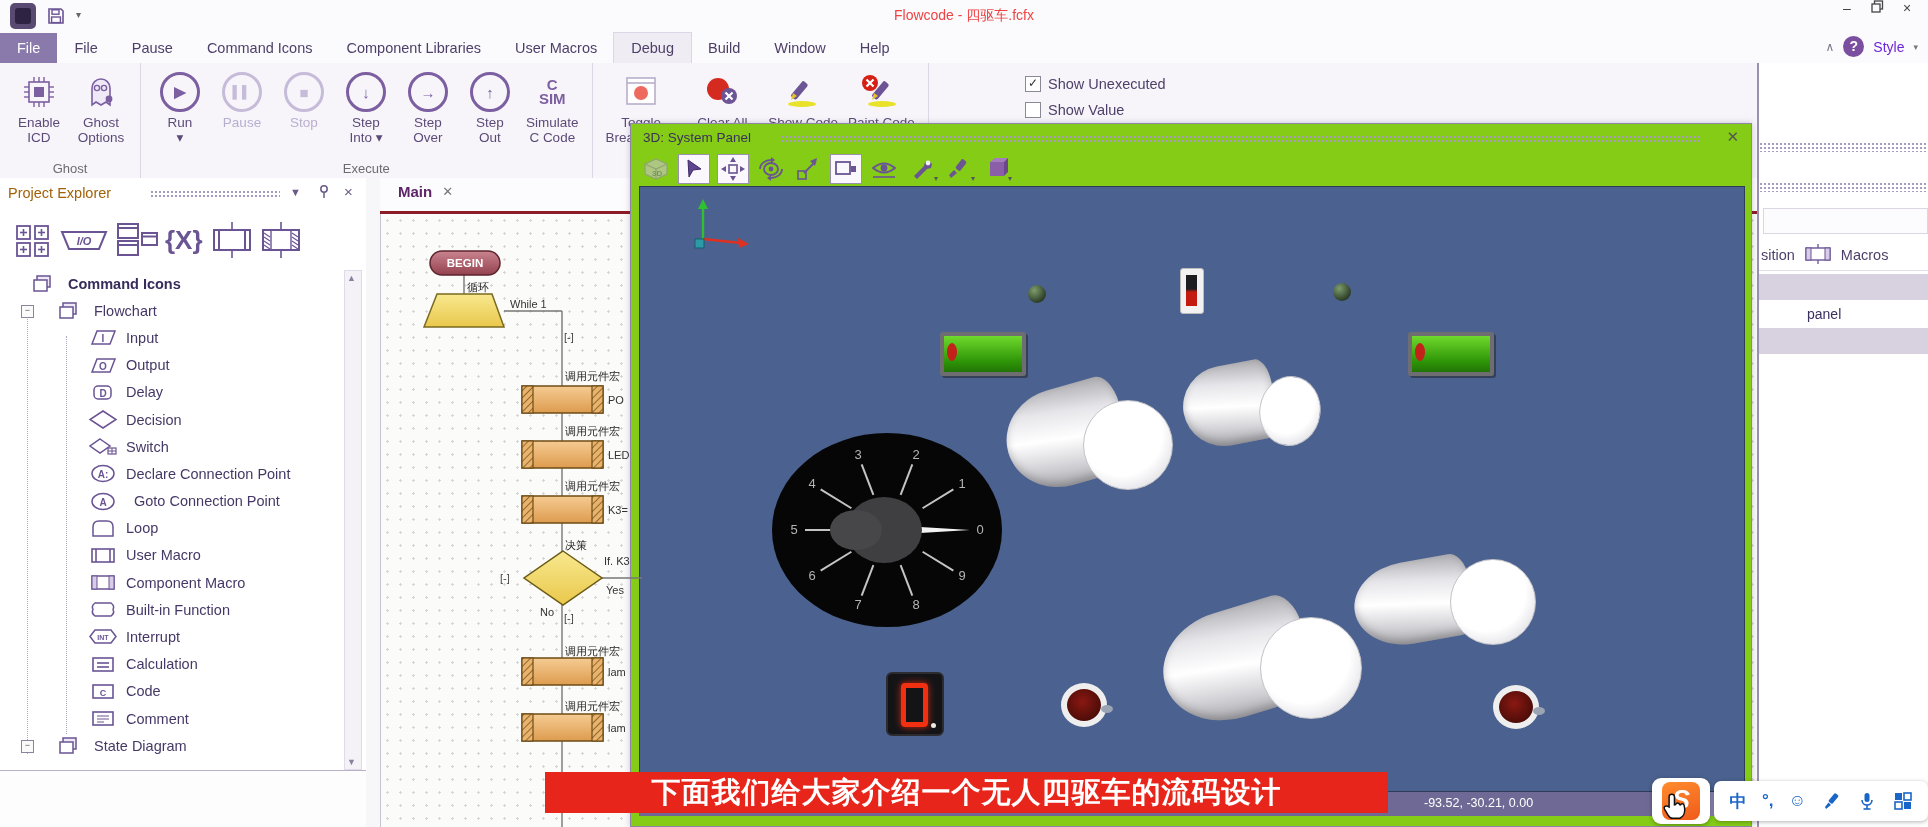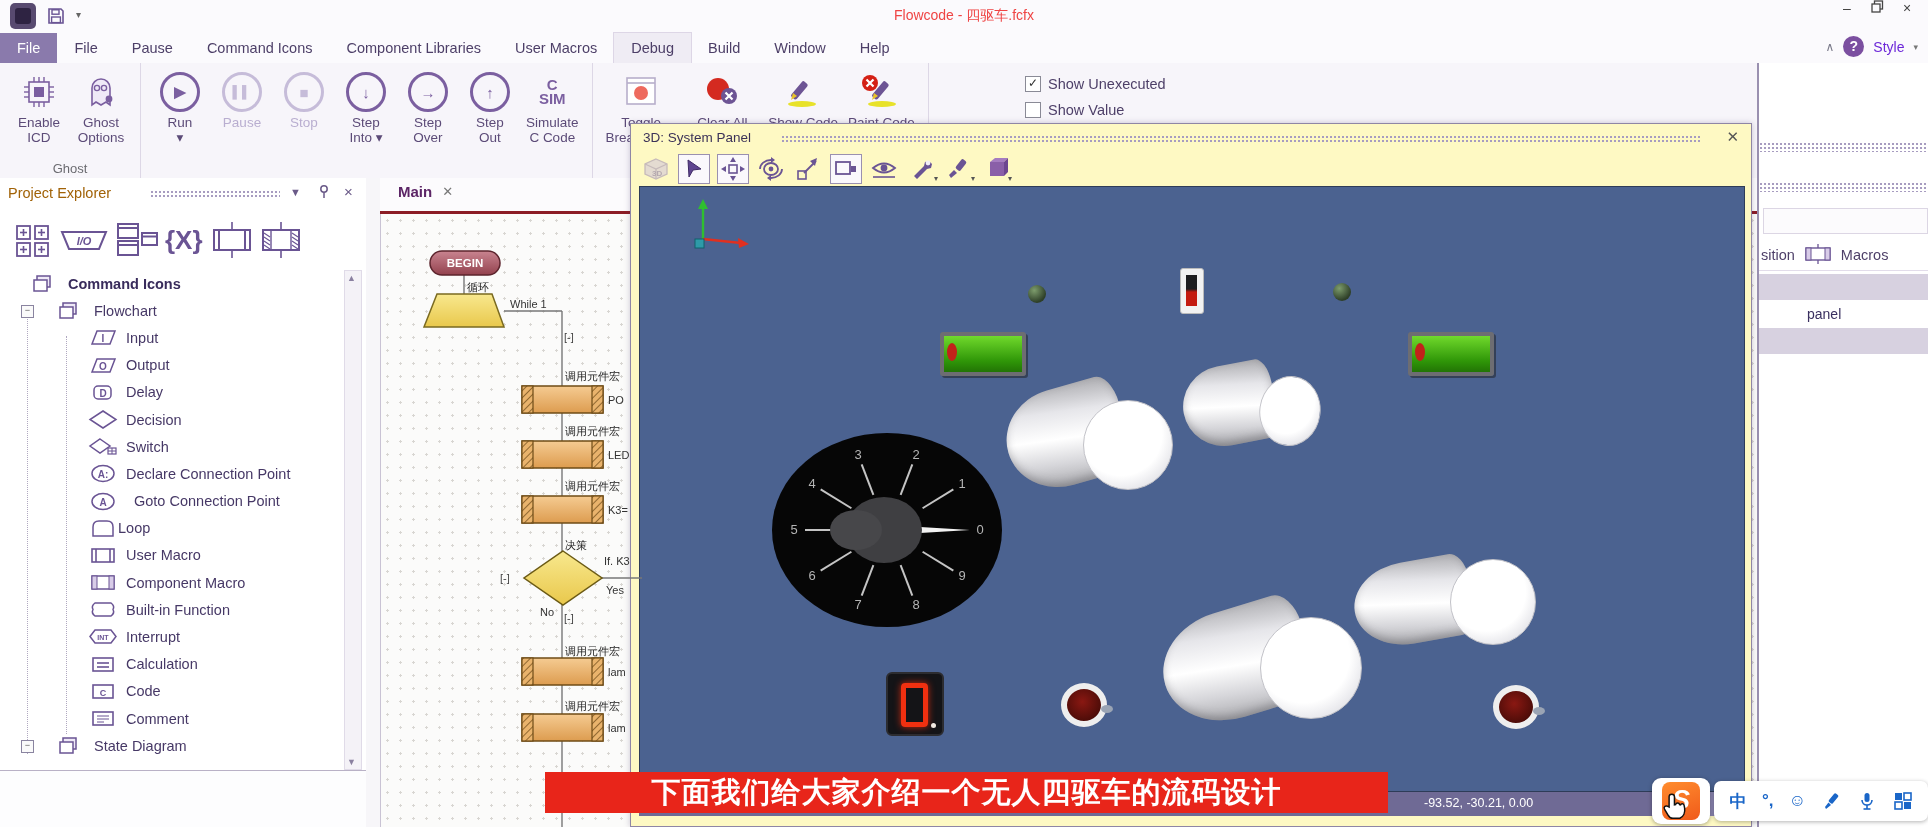--- a/index.html
+++ b/index.html
@@ -64,21 +64,21 @@
   .editor{left:366px;top:178px;width:1391px;height:649px;background:#f7f6f9;}
   .tabstrip{position:absolute;left:14px;top:0;right:0;height:36px;background:#fcfbfd;}
   .tab-underline{position:absolute;left:14px;top:33px;width:1377px;height:3px;background:#8c1d26;}
   .tab{position:absolute;left:10px;top:5px;display:flex;align-items:center;gap:10px;padding:0 8px;}
   .tab .tl{font-size:15px;font-weight:bold;color:#5c2566;}
   .tab .tx{font-size:13px;color:#777;}
   .canvas{position:absolute;left:14px;top:36px;width:1377px;height:613px;background:#fbfbfa;border-left:1px solid #c9c3d4;
           background-image:radial-gradient(#d8d6d2 1px,transparent 1.2px);background-size:13px 13px;}
   svg text{font-family:"Liberation Sans",sans-serif;}
   
-  .p3d{left:630px;top:123px;width:1122px;height:704px;background:#fef9c3;border:1px solid #8f86a5;box-sizing:border-box;
+  .p3d{left:630px;top:123px;width:1122px;height:704px;background:#84cc16;border:1px solid #8f86a5;box-sizing:border-box;
        box-shadow:0 0 6px rgba(60,40,90,.25);}
   .p3d-title{position:absolute;left:12px;top:6px;font-size:13.5px;color:#3c3258;}
   .p3d-dots{position:absolute;left:150px;top:11px;width:920px;height:9px;}
   .p3d-x{position:absolute;right:12px;top:4px;font-size:15px;color:#555;}
   .p3d-tools{position:absolute;left:10px;top:28px;height:34px;display:flex;align-items:center;gap:7px;}
   .t3{width:30px;height:28px;display:flex;align-items:center;justify-content:center;position:relative;}
   .t3.boxed{border:1px solid #9a90b0;background:#faf8fc;}
   .t3 .crt{position:absolute;right:-2px;bottom:0;font-size:8px;color:#555;}
   .vp{position:absolute;left:8px;top:62px;width:1106px;height:606px;background:#4b6290;border:1px solid #2e3c58;box-sizing:border-box;overflow:hidden;}
   .p3d-status{position:absolute;left:8px;top:668px;width:1106px;height:24px;background:#6f6a95;}
@@ -242,20 +242,21 @@
             <span class="circ">↑</span>
           </span>
       <span class="rlb">Step<br>Out</span>
         </div>
         <div class="rbtn">
           <span class="ric">
             <span style="color:#7b5fa0;font-weight:bold;line-height:14px;text-align:center;font-size:15px;">C<br>SIM</span>
           </span>
       <span class="rlb">Simulate<br>C Code</span>
         </div>
+        <div class="rgroup-label">Execute</div>
       </div>
       <div class="rgroup">
         <div class="rbtn">
           <span class="ric">
             <svg width="40" height="36" viewBox="0 0 40 36">
               <rect x="6" y="4" width="28" height="26" fill="#fff" stroke="#b7aecb" stroke-width="1.6"></rect>
               <line x1="6" y1="9" x2="34" y2="9" stroke="#b7aecb" stroke-width="1.6"></line>
               <circle cx="20" cy="19" r="7" fill="#ee6a5e"></circle>
             </svg>
           </span>
@@ -451,21 +452,21 @@
         <span style="position:absolute;left:88px;top:4px;"><svg width="30" height="20" viewBox="0 0 30 20">
             <ellipse cx="15" cy="9.5" rx="11" ry="8" fill="#fff" stroke="#6a5494" stroke-width="1.5"></ellipse>
             <text x="15" y="13.5" text-anchor="middle" font-size="10" font-weight="bold" fill="#6a5494">A</text>
           </svg></span>
         <span class="lbl" style="position:absolute;left:134px;text-align:center;">Goto Connection Point</span>
       </div>
       <div class="trow">
         <span style="position:absolute;left:88px;top:4px;"><svg width="30" height="20" viewBox="0 0 30 20">
             <path d="M5 17 L5 8 Q5 2 11 2 L19 2 Q25 2 25 8 L25 17 Z" fill="#fff" stroke="#6a5494" stroke-width="1.5"></path>
           </svg></span>
-        <span class="lbl" style="position:absolute;left:118px;">Loop</span>
+        <span class="lbl" style="position:absolute;left:126px;">Loop</span>
       </div>
       <div class="trow">
         <span style="position:absolute;left:88px;top:4px;"><svg width="30" height="20" viewBox="0 0 30 20">
             <rect x="4" y="3" width="22" height="13" fill="#fff" stroke="#6a5494" stroke-width="1.6"></rect>
             <line x1="8" y1="3" x2="8" y2="16" stroke="#6a5494" stroke-width="1.6"></line>
             <line x1="22" y1="3" x2="22" y2="16" stroke="#6a5494" stroke-width="1.6"></line>
           </svg></span>
         <span class="lbl" style="position:absolute;left:126px;">User Macro</span>
       </div>
       <div class="trow">

